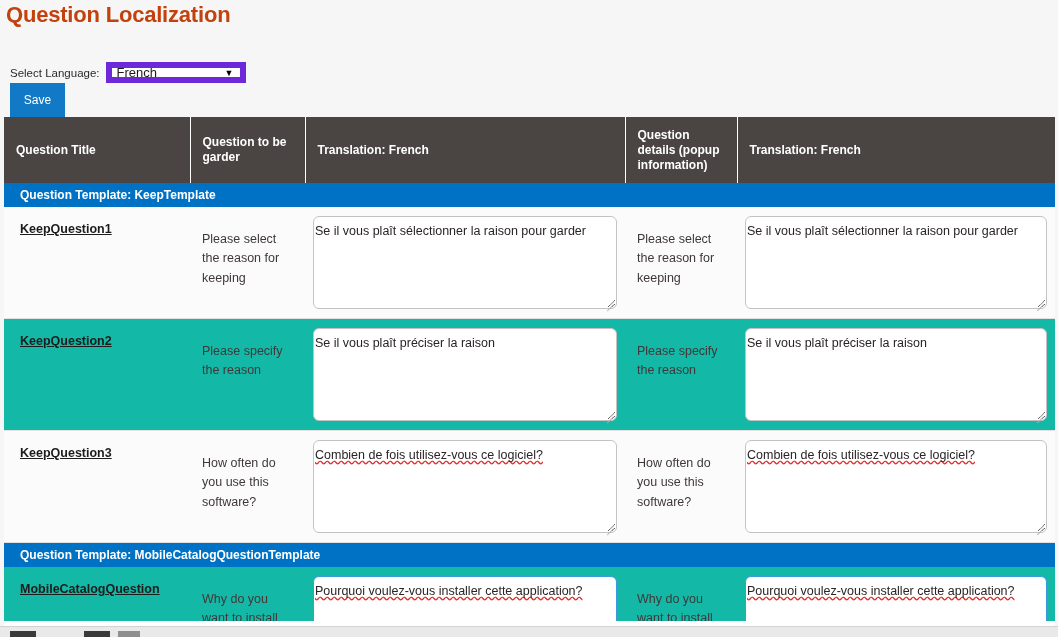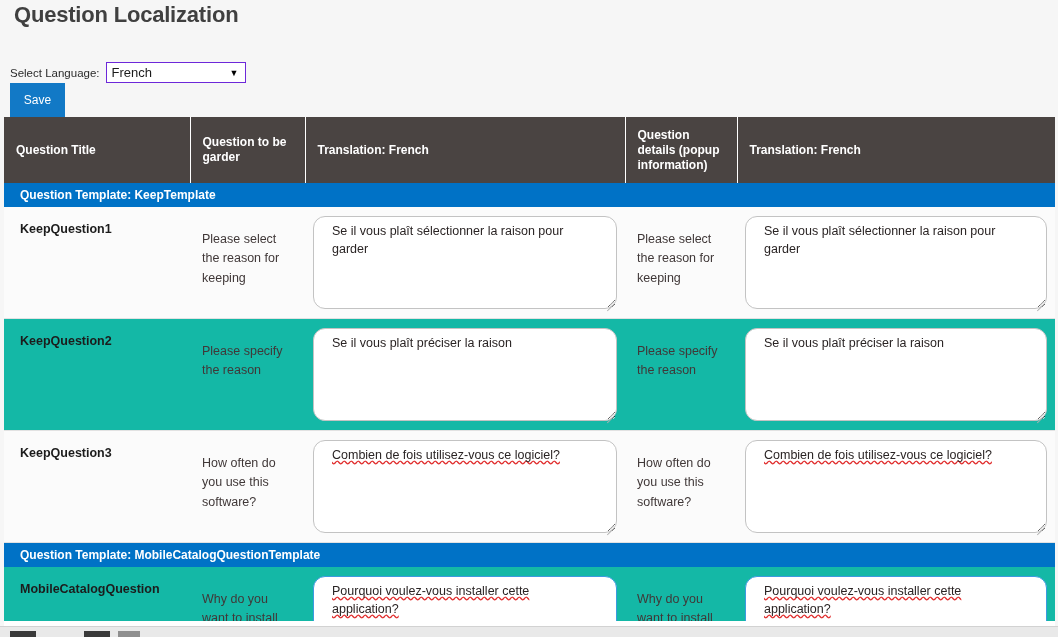--- a/index.html
+++ b/index.html
@@ -17,25 +17,25 @@
     position: relative;
     width: 1058px;
     height: 637px;
     background: #f6f6f6;
     overflow: hidden;
   }
 
   
   .page-title {
     position: absolute;
-    left: 14px;
+    left: 6px;
     top: 2px;
     font-size: 22px;
     font-weight: 600;
-    color: #404040;
+    color: #c2410c;
     letter-spacing: -0.2px;
     white-space: nowrap;
   }
 
   
   .lang-row {
     position: absolute;
     left: 10px;
     top: 62px;
     display: flex;
@@ -44,21 +44,21 @@
   }
   .lang-label {
     font-size: 11.5px;
     color: #2b2b2b;
   }
   .lang-select {
     position: relative;
     width: 140px;
     height: 21px;
     background: #ffffff;
-    border: 1px solid #6d28d9;
+    border: 6px solid #6d28d9;
     display: flex;
     align-items: center;
     padding: 0 18px 0 5px;
     font-size: 13px;
     color: #1b1b1b;
     cursor: default;
   }
   .lang-select .caret {
     position: absolute;
     right: 6px;
@@ -137,41 +137,42 @@
     color: #3a3434;
     line-height: 1.55;
   }
   tr.data-row.alt td { background: #14b8a6; }
   tr.data-row td.title-cell {
     font-weight: bold;
     color: #1c1c1c;
     font-size: 12.5px;
     padding-left: 16px;
     padding-top: 13px;
+    text-decoration: underline;
   }
   tr.data-row td.q-cell {
     color: #403838;
     padding-top: 23px;
   }
   tr.data-row td.ta-cell {
     padding: 9px 8px 9px 8px;
   }
   tr.data-row.last-row td { border-bottom: none; }
 
   .ta {
     display: block;
     width: 100%;
     height: 93px;
     background: #ffffff;
     border: 1px solid #c3c3c3;
-    border-radius: 12px;
+    border-radius: 6px;
     font-family: "Liberation Sans", sans-serif;
     font-size: 12.5px;
     color: #2a2424;
-    padding: 6px 18px;
+    padding: 6px 1px;
     resize: vertical;
     overflow: hidden;
     line-height: 1.4;
   }
   .ta.focused {
     border: 1px solid #3c9ae0;
     outline: none;
   }
   .ta-wrap { position: relative; }
   .ta-wrap .grip {

